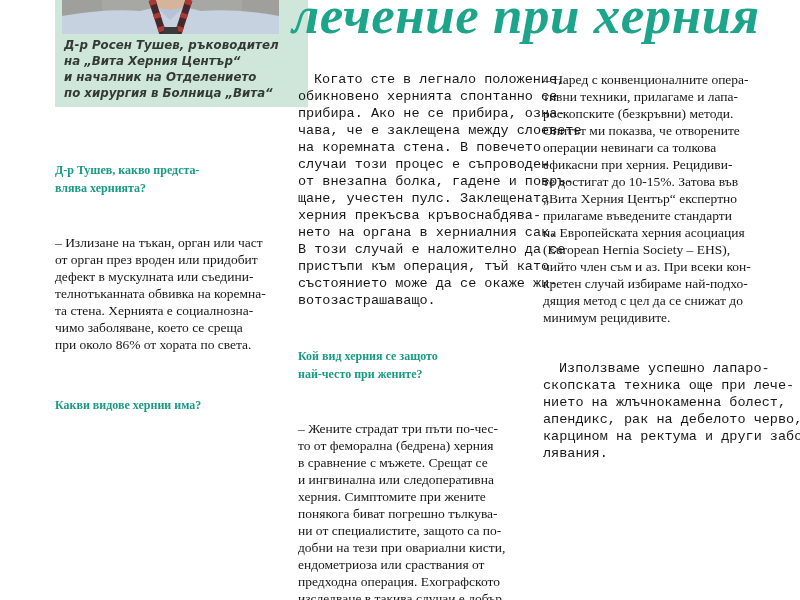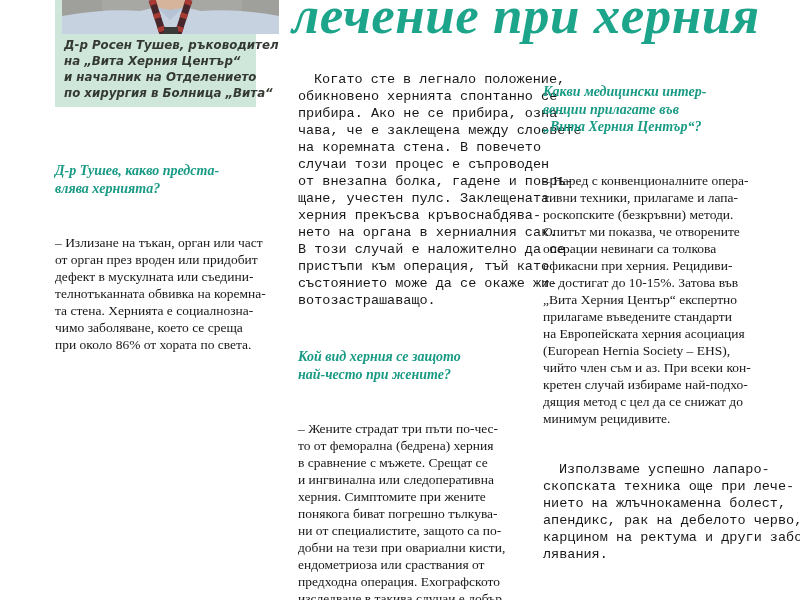--- a/index.html
+++ b/index.html
@@ -2,21 +2,21 @@
 <html><head>
 <meta charset="utf-8">
 <style>
   html,body { margin:0; padding:0; background:#ffffff; }
   .page {
     position:relative; width:800px; height:600px; background:#ffffff;
     overflow:hidden; font-family:"Liberation Serif", serif;
   }
   
   .photo-box {
-    position:absolute; left:55px; top:0; width:201px; height:107px;
+    position:absolute; left:55px; top:0; width:253px; height:107px;
     background:#cfe7db;
   }
   .photo {
     position:absolute; left:7px; top:0; width:217px; height:34px; display:block;
   }
   .caption {
     position:absolute; left:9px; top:37px; width:215px;
     font-family:"DejaVu Sans", sans-serif; font-style:italic; font-weight:bold;
     font-size:11.8px; line-height:16px; color:#343a32; white-space:pre;
   }
@@ -28,22 +28,22 @@
     color:#1ca58b; white-space:pre;
   }
   
   .col {
     position:absolute; font-size:13.5px; line-height:17px;
     color:#171717; white-space:pre;
   }
   .col p { margin:0; white-space:pre; }
   .col p.indent { text-indent:16px;font-family:Liberation Mono, monospace; }
   .col h2 {
-    margin:10px 0 3px; font-size:14px; line-height:17.5px;
-    font-style:italic; font-weight:bold; color:#189a84; white-space:pre;
+    margin:10px 0 3px; font-size:12px; line-height:17.5px;
+    font-weight:bold; color:#189a84; white-space:pre;
   }
   .col h2.first { margin-top:0; }
   .col1 { left:55px;  top:128px; width:230px; }
   .col2 { left:298px; top:37px;  width:232px; }
   .col3 { left:543px; top:37px;  width:237px; }
   .col2 h2 { margin-top:5px; }
   .col3 h2.q1 { margin-top:12px; margin-bottom:2px; }
 </style>
 </head>
 <body>
@@ -79,20 +79,21 @@
   <div class="col col1">
     <h2 class="first">Д-р Тушев, какво предста-
 влява хернията?</h2>
     <p>– Излизане на тъкан, орган или част
 от орган през вроден или придобит
 дефект в мускулната или съедини-
 телнотъканната обвивка на коремна-
 та стена. Хернията е социалнозна-
 чимо заболяване, което се среща
 при около 86% от хората по света.</p>
+    <h2>Какви видове хернии има?</h2>
     
     
   </div>
 
   <div class="col col2">
     <p class="indent">Когато сте в легнало положение,
 обикновено хернията спонтанно се
 прибира. Ако не се прибира, озна-
 чава, че е заклещена между слоевете
 на коремната стена. В повечето
@@ -116,23 +117,20 @@
 ни от специалистите, защото са по-
 добни на тези при овариални кисти,
 ендометриоза или сраствания от
 предходна операция. Ехографското
 изследване в такива случаи е добър
 инструмент за диагностика, но не
 винаги върши работа.</p>
   </div>
 
   <div class="col col3">
-    <h2 class="q1">Какви медицински интер-
-венции прилагате във
-„Вита Херния Център“?</h2>
     <p>– Наред с конвенционалните опера-
 тивни техники, прилагаме и лапа-
 роскопските (безкръвни) методи.
 Опитът ми показва, че отворените
 операции невинаги са толкова
 ефикасни при херния. Рецидиви-
 те достигат до 10-15%. Затова във
 „Вита Херния Център“ експертно
 прилагаме въведените стандарти
 на Европейската херния асоциация

